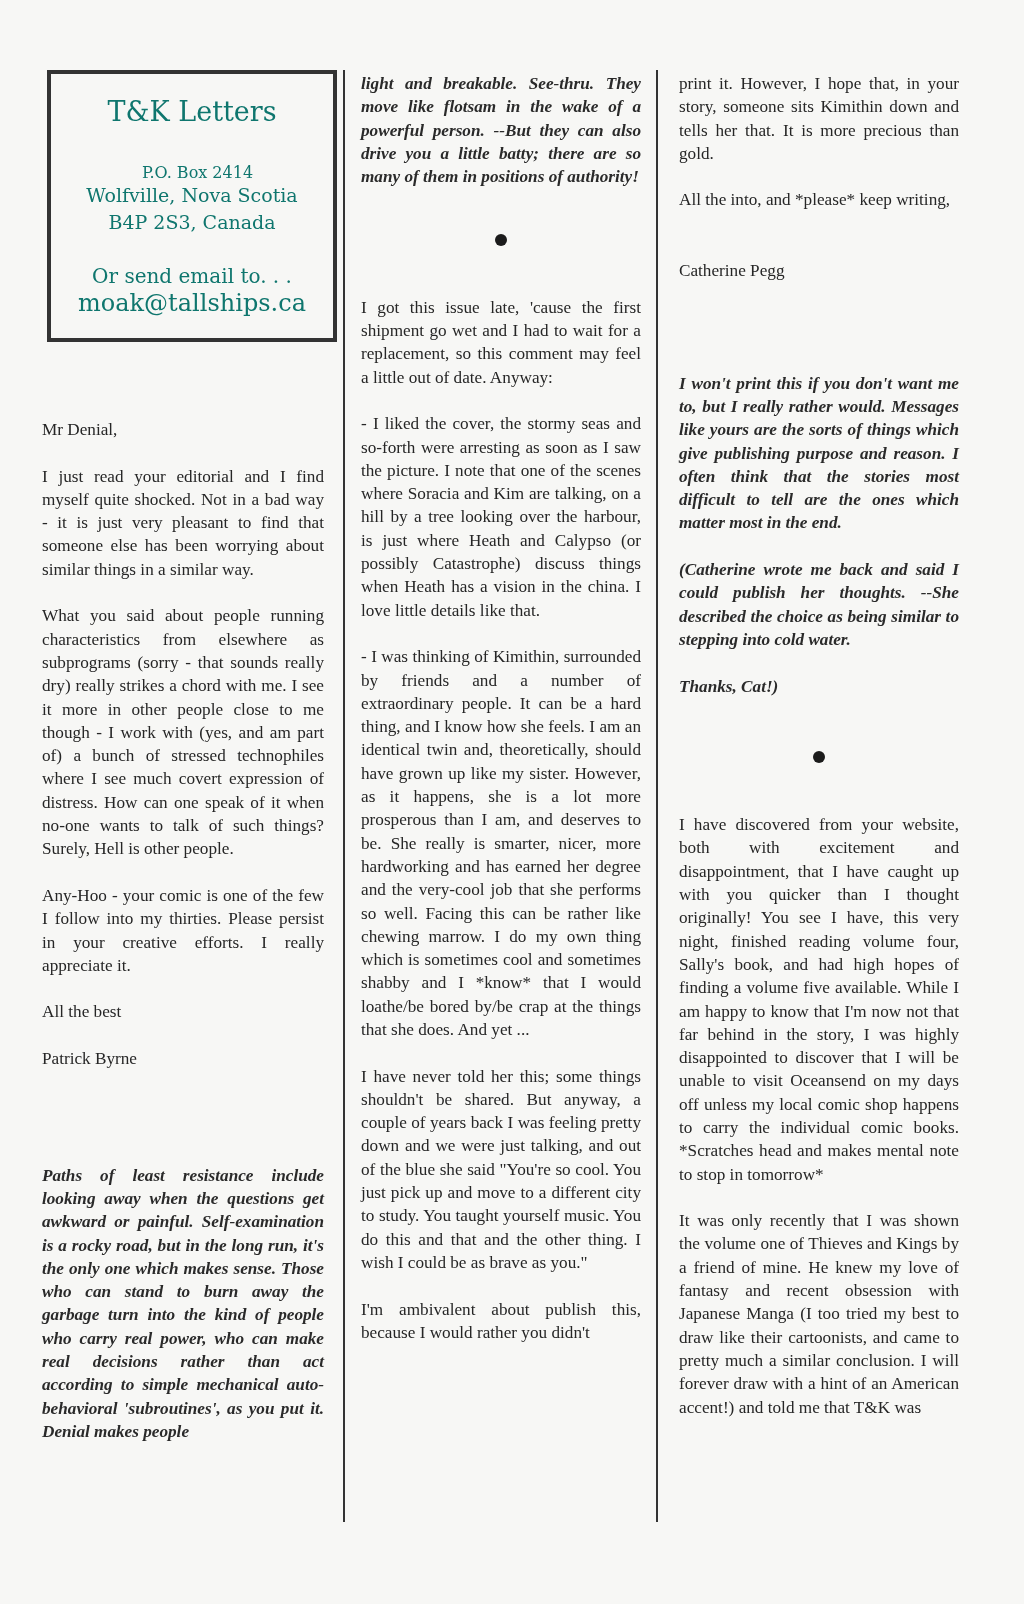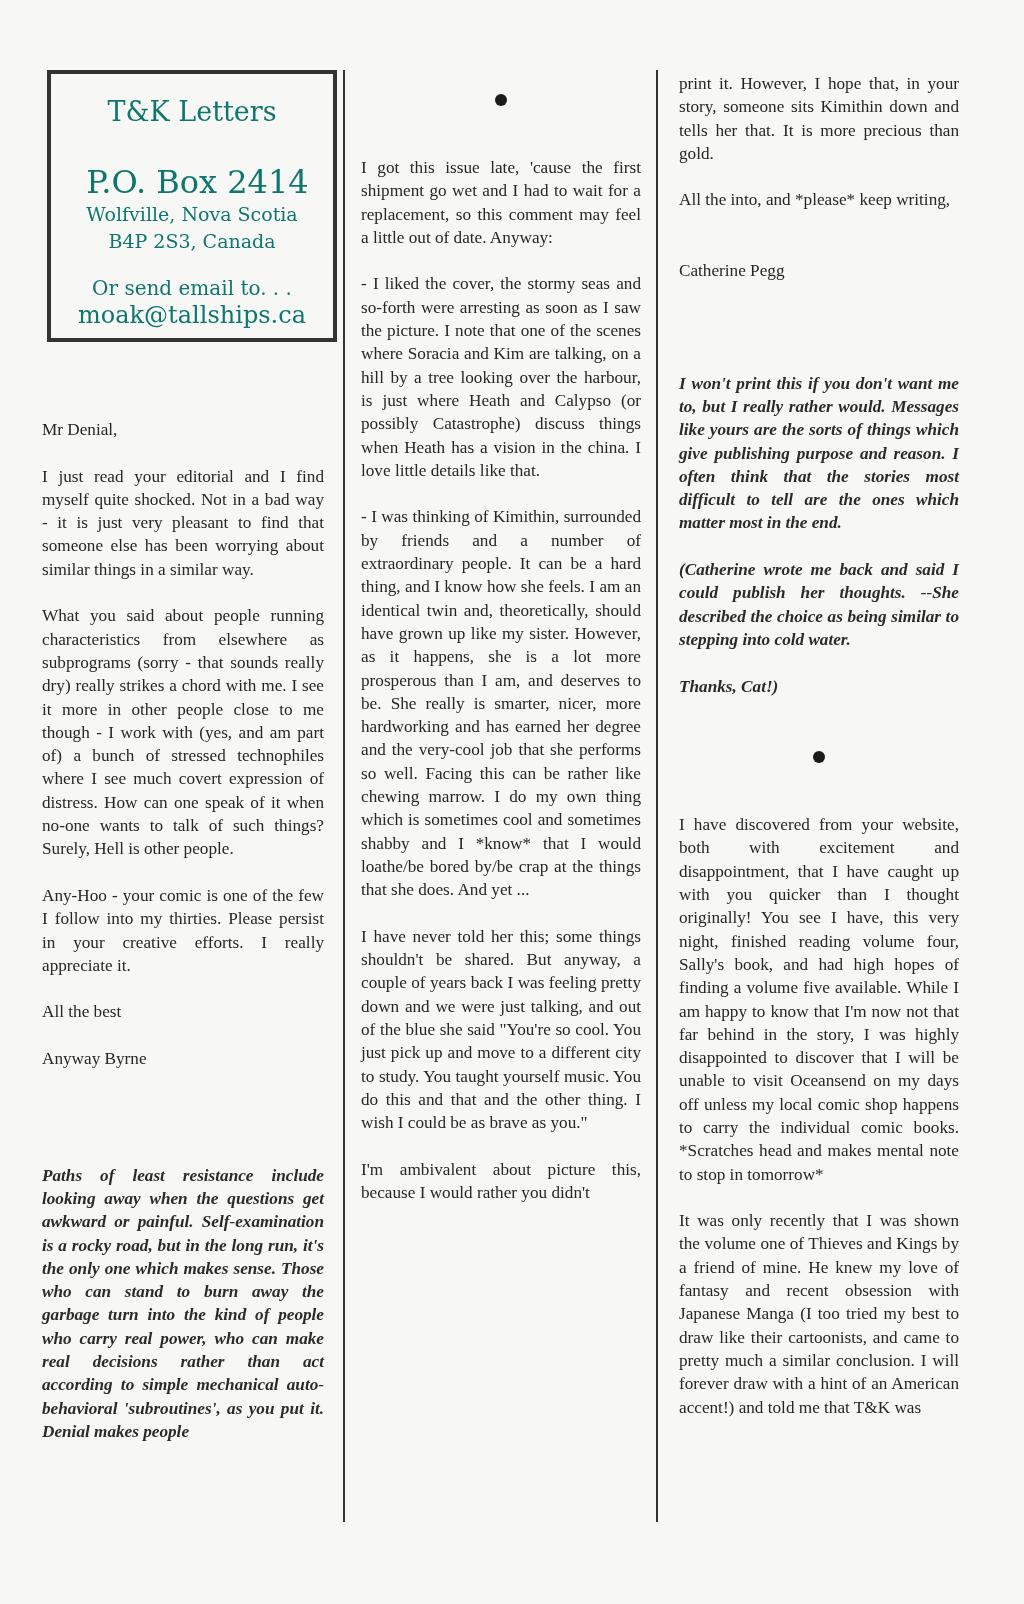--- a/index.html
+++ b/index.html
@@ -14,23 +14,23 @@
   .col2 { left:361px; width:280px; top:72px; }
   .col3 { left:679px; width:280px; top:72px; }
   .ital { font-style:italic; font-weight:bold; color:#2a2a2a; }
   .divider { position:absolute; width:2px; background:#333; }
   .addr-box {
     position:absolute; left:47px; top:70px; width:290px; height:272px;
     border:4px solid #333; box-sizing:border-box; text-align:center; background:#f7f7f5;
     font-family:"DejaVu Serif", "Liberation Serif", serif; color:#0f766e;
   }
   .addr-title { font-size:27px; margin-top:22px; }
-  .addr-po { font-size:32px; margin-top:36px;margin-left:11px; }
+  .addr-po { font-size:16px; margin-top:36px;margin-left:11px; }
   .addr-line { font-size:19px; line-height:27px; }
-  .addr-or { font-size:20px; margin-top:20px; line-height:27px; }
+  .addr-or { font-size:20px; margin-top:27px; line-height:27px; }
   .bullet { width:12px; height:12px; border-radius:50%; background:#1b1b1b; margin:0 auto; }
 </style>
 </head>
 <body>
 
 <div class="divider" style="left:343px; top:70px; height:1452px;"></div>
 <div class="divider" style="left:656px; top:70px; height:1452px;"></div>
 
 <div class="addr-box">
   <div class="addr-title">T&amp;K Letters</div>
@@ -40,34 +40,35 @@
   <div class="addr-or">Or send email to. . .</div>
   <div class="addr-line" style="font-size:24px;">moak@tallships.ca</div>
 </div>
 
 <div class="col col1" style="top:418px;">
   <p class="last">Mr Denial,</p>
   <p>I just read your editorial and I find myself quite shocked. Not in a bad way - it is just very pleasant to find that someone else has been worrying about similar things in a similar way.</p>
   <p>What you said about people running characteristics from elsewhere as subprograms (sorry - that sounds really dry) really strikes a chord with me. I see it more in other people close to me though - I work with (yes, and am part of) a bunch of stressed technophiles where I see much covert expression of distress. How can one speak of it when no-one wants to talk of such things? Surely, Hell is other people.</p>
   <p>Any-Hoo - your comic is one of the few I follow into my thirties. Please persist in your creative efforts. I really appreciate it.</p>
   <p class="last">All the best</p>
-  <p class="last">Anyway Byrne</p>
+  <p class="last">Patrick Byrne</p>
   <div style="height:70px;"></div>
   <p class="ital">Paths of least resistance include looking away when the questions get awkward or painful.  Self-examination is a rocky road, but in the long run, it's the only one which makes sense.  Those who can stand to burn away the garbage turn into the kind of people who carry real power, who can make real decisions rather than act according to simple mechanical auto-behavioral 'subroutines', as you put it.  Denial makes people</p>
 </div>
 
 <div class="col col2">
+  <p class="ital">light and breakable.  See-thru. They move like flotsam in the wake of a powerful person.  --But they can also drive you a little batty; there are so many of them in positions of authority!</p>
   <div style="height:22px;"></div>
   <div class="bullet"></div>
   <div style="height:50px;"></div>
   <p>I got this issue late, 'cause the first shipment go wet and I had to wait for a replacement, so this comment may feel a little out of date. Anyway:</p>
   <p>- I liked the cover, the stormy seas and so-forth were arresting as soon as I saw the picture. I note that one of the scenes where Soracia and Kim are talking, on a hill by a tree looking over the harbour, is just where Heath and Calypso (or possibly Catastrophe) discuss things when Heath has a vision in the china. I love little details like that.</p>
   <p>- I was thinking of Kimithin, surrounded by friends and a number of extraordinary people. It can be a hard thing, and I know how she feels. I am an identical twin and, theoretically, should have grown up like my sister. However, as it happens, she is a lot more prosperous than I am, and deserves to be. She really is smarter, nicer, more hardworking and has earned her degree and the very-cool job that she performs so well. Facing this can be rather like chewing marrow. I do my own thing which is sometimes cool and sometimes shabby and I *know* that I would loathe/be bored by/be crap at the things that she does. And yet ...</p>
   <p>I have never told her this; some things shouldn't be shared. But anyway, a couple of years back I was feeling pretty down and we were just talking, and out of the blue she said "You're so cool. You just pick up and move to a different city to study. You taught yourself music. You do this and that and the other thing. I wish I could be as brave as you."</p>
-  <p>I'm ambivalent about picture this, because I would rather you didn't</p>
+  <p>I'm ambivalent about publish this, because I would rather you didn't</p>
 </div>
 
 <div class="col col3">
   <p>print it. However, I hope that, in your story, someone sits Kimithin down and tells her that. It is more precious than gold.</p>
   <p>All the into, and *please* keep writing,</p>
   <div style="height:24px;"></div>
   <p class="last">Catherine Pegg</p>
   <div style="height:66px;"></div>
   <p class="ital">I won't print this if you don't want me to, but I really rather would. Messages like yours are the sorts of things which give publishing purpose and reason. I often think that the stories most difficult to tell are the ones which matter most in the end.</p>
   <p class="ital">(Catherine wrote me back and said I could publish her thoughts.  --She described the choice as being similar to stepping into cold water.</p>

